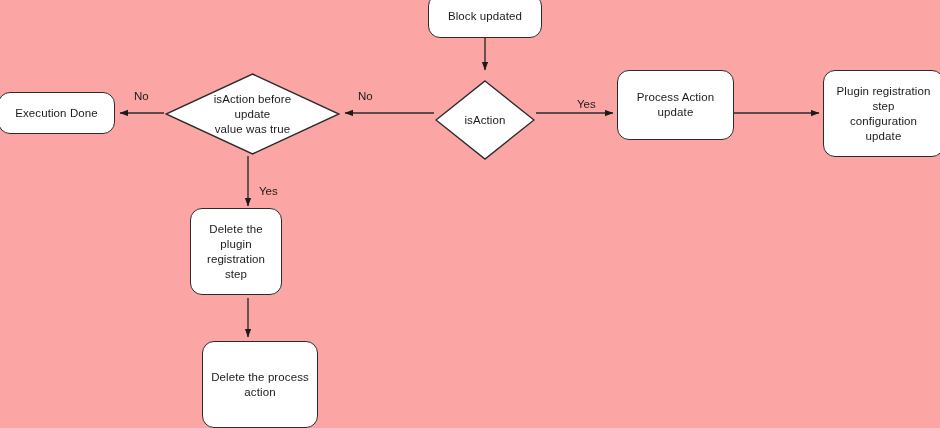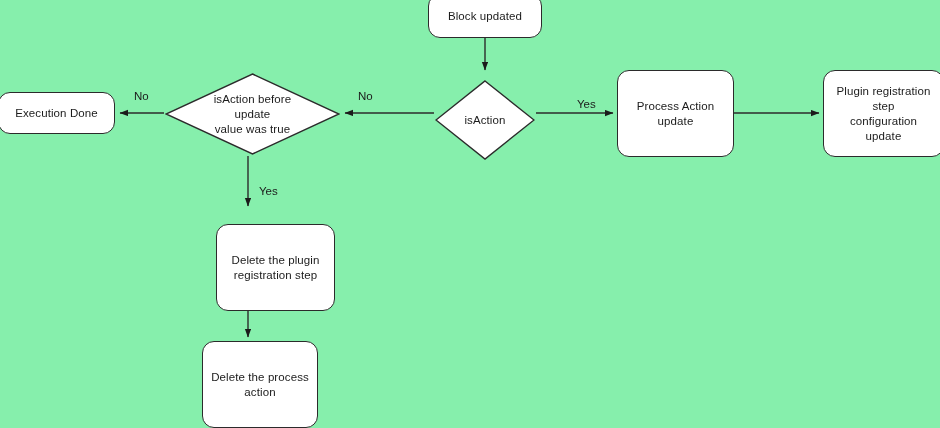--- a/index.html
+++ b/index.html
@@ -9,21 +9,21 @@
     background: #ffffff;
   }
   body {
     font-family: "Liberation Sans", sans-serif;
     -webkit-font-smoothing: antialiased;
   }
   #canvas {
     position: relative;
     width: 940px;
     height: 428px;
-    background: #86efac;
+    background: #fca5a5;
     overflow: hidden;
   }
   #edge-layer {
     position: absolute;
     left: 0;
     top: 0;
     width: 940px;
     height: 428px;
     pointer-events: none;
   }
@@ -118,30 +118,30 @@
     </svg>
     <span class="label">isAction before
 update
 value was true</span>
   </div>
 
   <div class="node proc" id="node-execution-done" style="left:-2px; top:92px; width:117px; height:42px;">
     <span class="label">Execution Done</span>
   </div>
 
-  <div class="node proc" id="node-process-action-update" style="left:617px; top:70px; width:117px; height:87px;">
+  <div class="node proc" id="node-process-action-update" style="left:617px; top:70px; width:117px; height:70px;">
     <span class="label">Process Action update</span>
   </div>
 
   <div class="node proc" id="node-plugin-registration-step-configuration-update" style="left:823px; top:70px; width:121px; height:87px;">
     <span class="label">Plugin registration step
 configuration update</span>
   </div>
 
-  <div class="node proc" id="node-delete-the-plugin-registration-step" style="left:190px; top:224px; width:119px; height:87px;margin-left:26px;">
+  <div class="node proc" id="node-delete-the-plugin-registration-step" style="left:190px; top:208px; width:92px; height:87px;">
     <span class="label">Delete the plugin
 registration step</span>
   </div>
 
   <div class="node proc" id="node-delete-the-process-action" style="left:190px; top:341px; width:116px; height:87px;margin-left:12px;">
     <span class="label">Delete the process
 action</span>
   </div>
 
   <span class="edge-label" style="left:358px; top:90px;">No</span>

